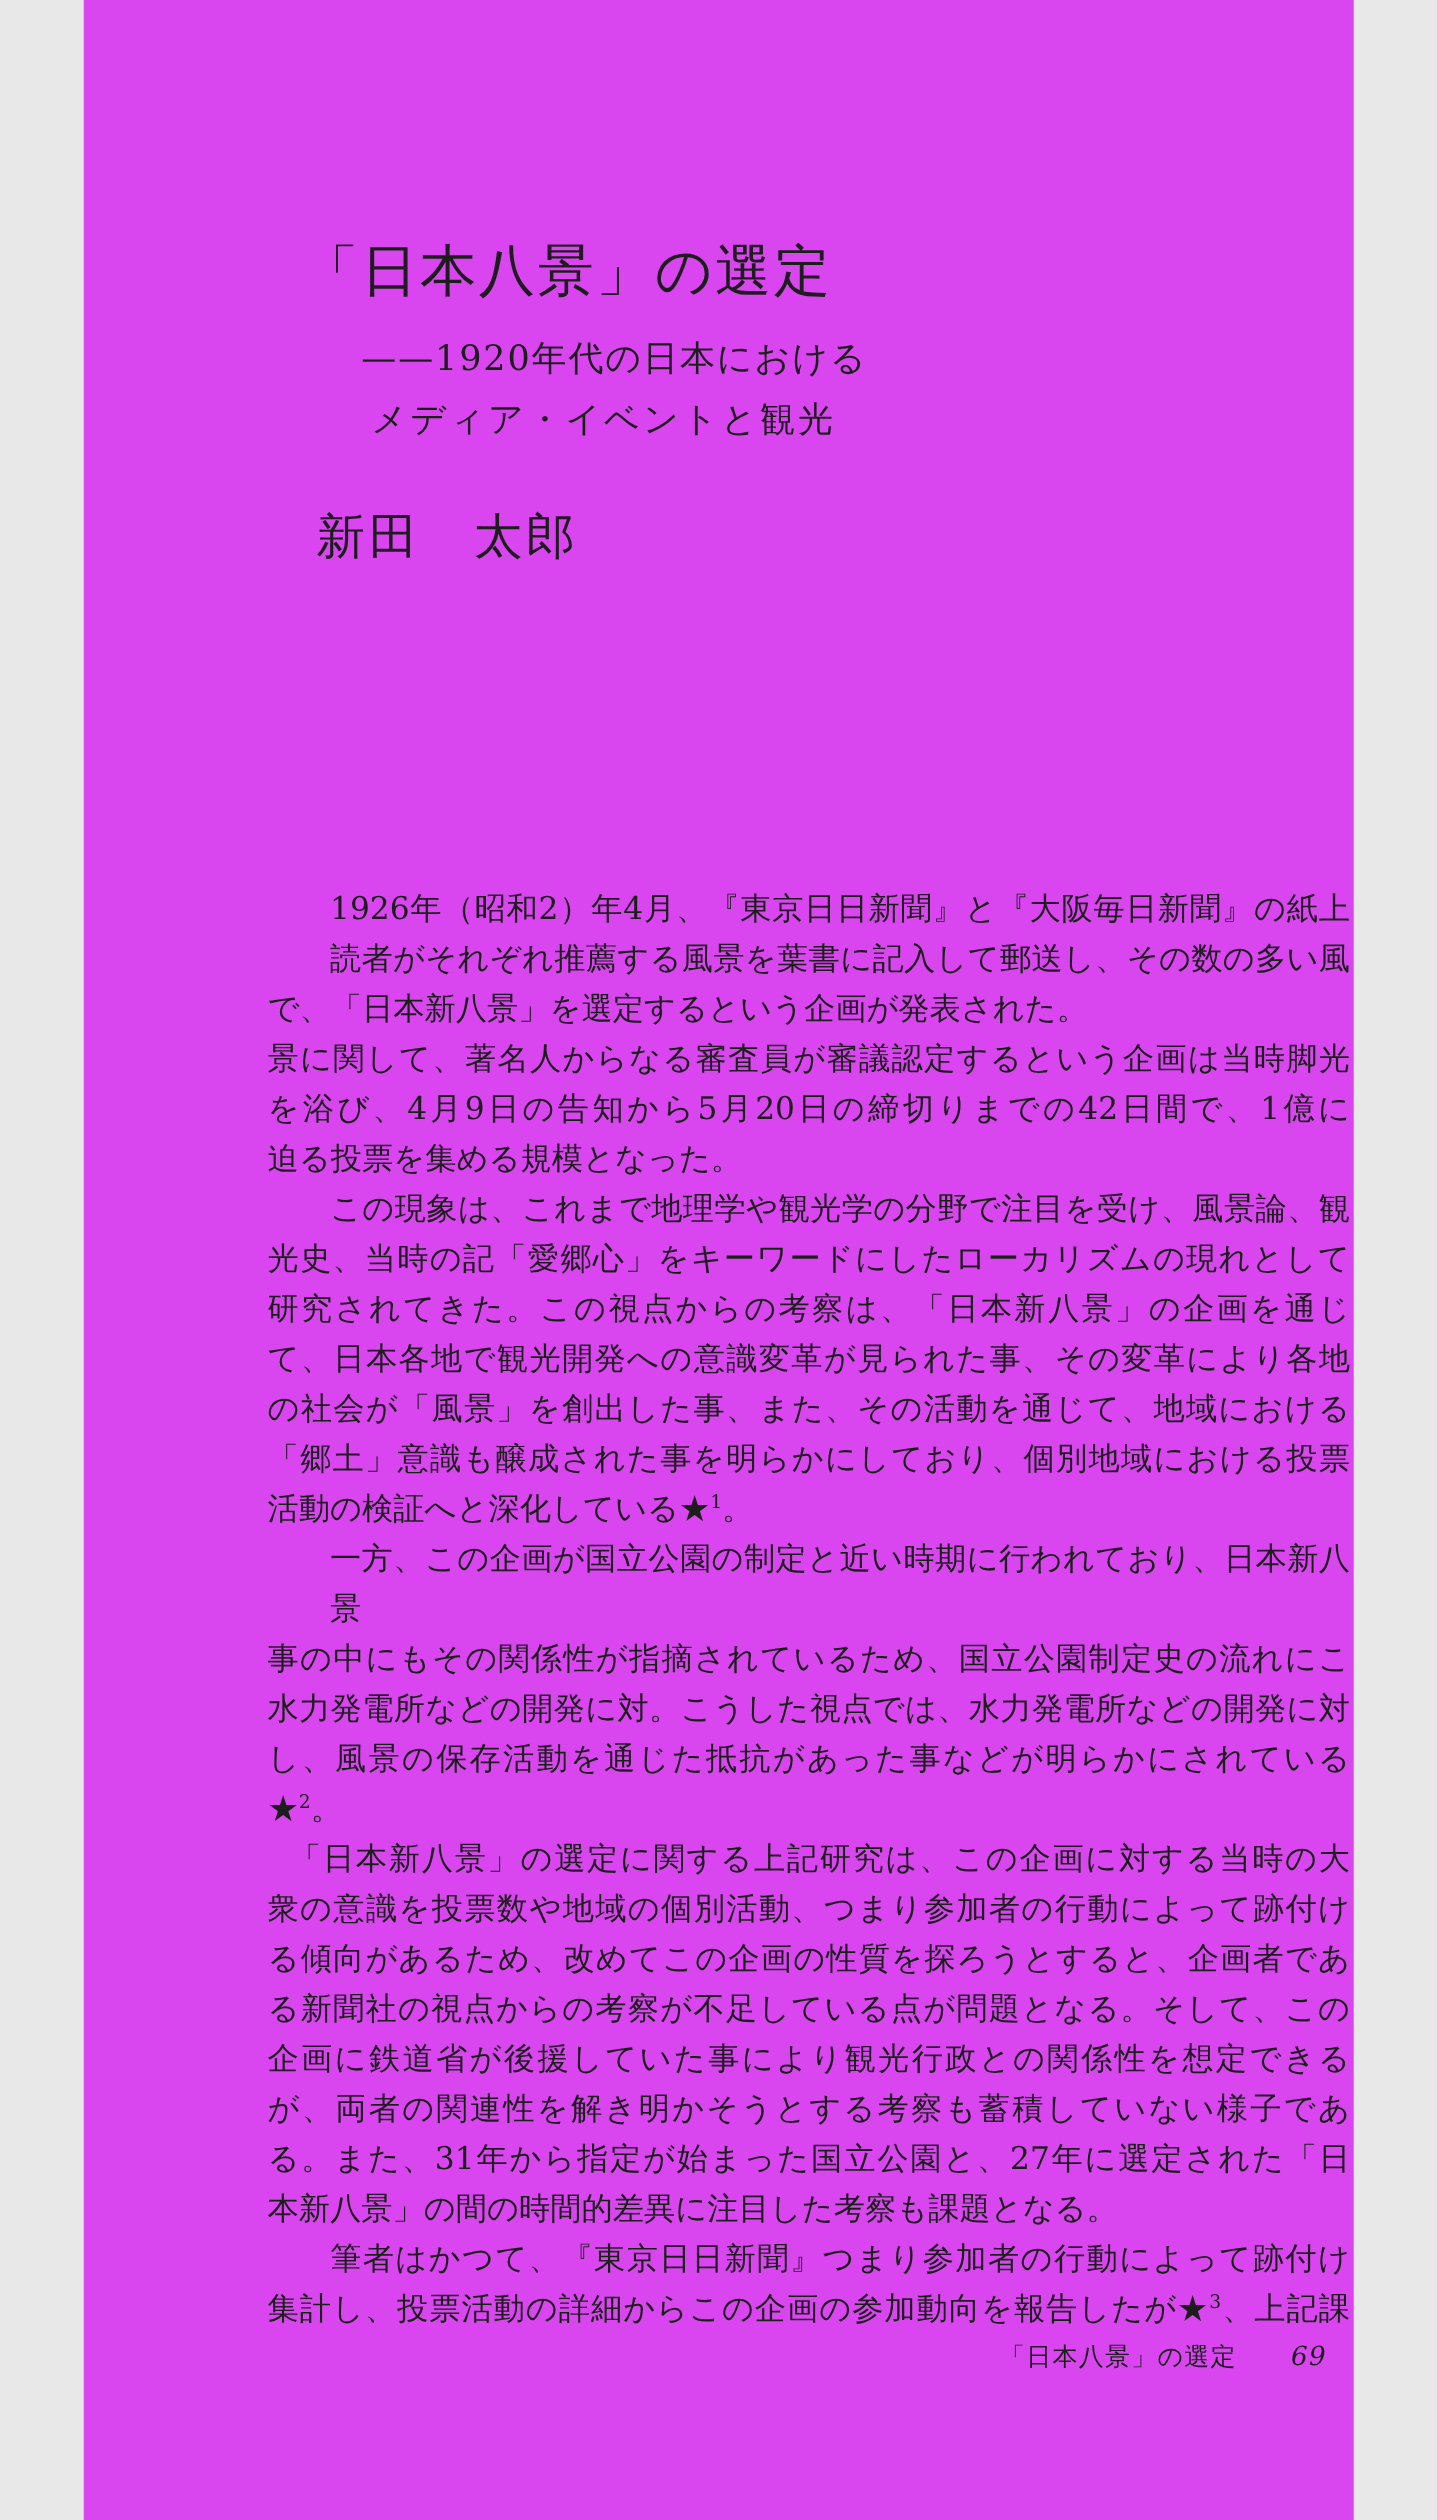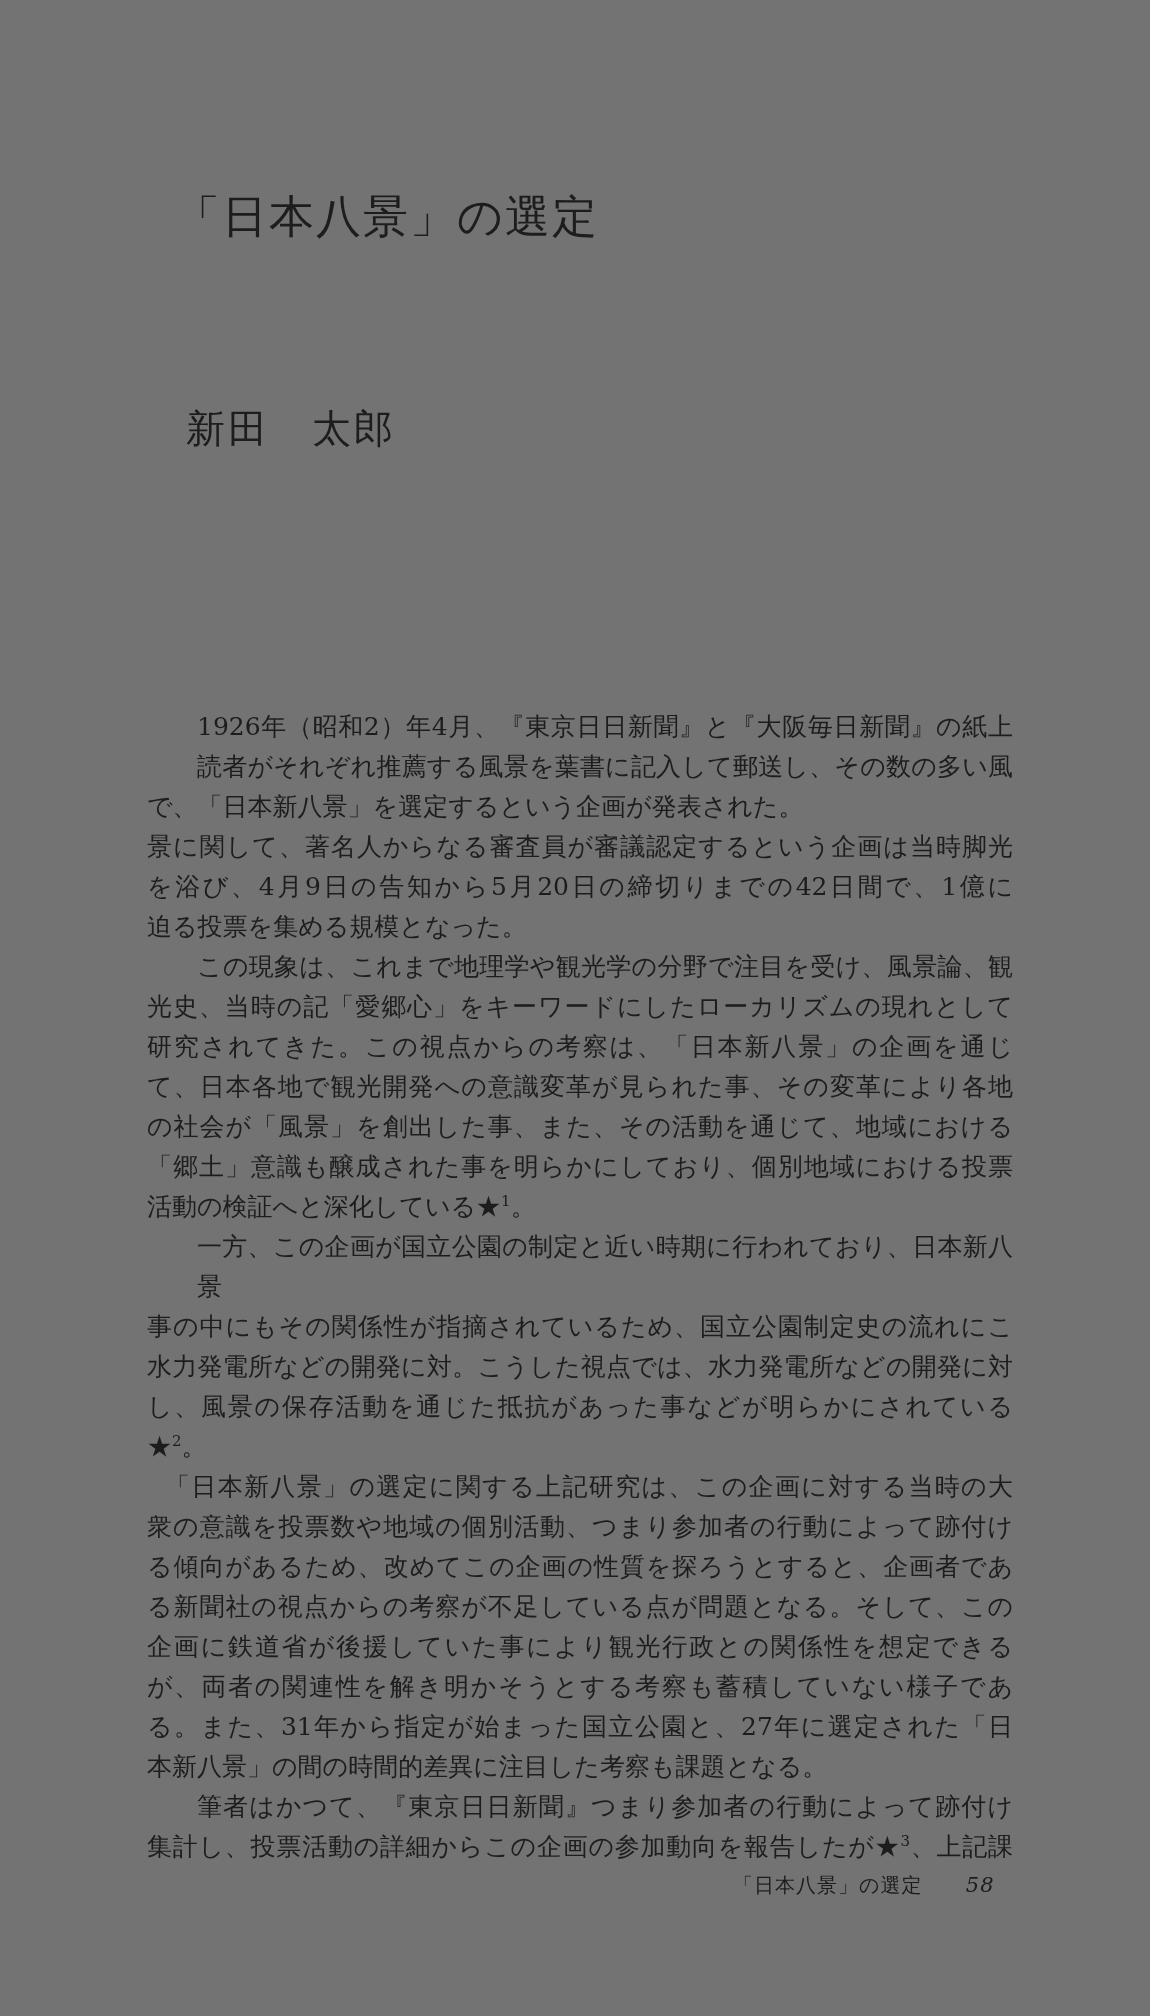--- a/index.html
+++ b/index.html
@@ -1,21 +1,21 @@
 <!DOCTYPE html>
 <html lang="ja"><head>
 <meta charset="utf-8">
 <style>
   html, body { margin: 0; padding: 0; background: #e8e8e8; }
   .page {
     position: relative;
-    width: 1150px;
+    width: 1016px;
     height: 2016px;
     margin: 0 auto;
-    background: #737373;
+    background: #d946ef;
     color: #1d1d1d;
     font-family: "DejaVu Serif", "Liberation Serif", serif;
     overflow: hidden;
   }
   .title {
     position: absolute;
     left: 175px;
     top: 190px;
     margin: 0;
     font-size: 45px;
@@ -77,20 +77,24 @@
     font-style: italic;
   }
 </style>
 </head>
 <body>
 
 <div class="page">
 
   <h1 class="title">「日本八景」の選定</h1>
 
+  <div class="subtitle">
+    <div class="sub1">——1920年代の日本における</div>
+    <div class="sub2">メディア・イベントと観光</div>
+  </div>
 
   <div class="author">新田　太郎</div>
 
   <div class="bodytext" id="body-lines">
       <div class="line para">1926年（昭和2）年4月、『東京日日新聞』と『大阪毎日新聞』の紙上</div>
       <div class="line para">読者がそれぞれ推薦する風景を葉書に記入して郵送し、その数の多い風</div>
       <div class="line end">で、「日本新八景」を選定するという企画が発表された。</div>
       <div class="line">景に関して、著名人からなる審査員が審議認定するという企画は当時脚光</div>
       <div class="line">を浴び、4月9日の告知から5月20日の締切りまでの42日間で、1億に</div>
       <div class="line end">迫る投票を集める規模となった。</div>
@@ -112,16 +116,16 @@
       <div class="line">企画に鉄道省が後援していた事により観光行政との関係性を想定できる</div>
       <div class="line">が、両者の関連性を解き明かそうとする考察も蓄積していない様子であ</div>
       <div class="line">る。また、31年から指定が始まった国立公園と、27年に選定された「日</div>
       <div class="line end">本新八景」の間の時間的差異に注目した考察も課題となる。</div>
       <div class="line para">筆者はかつて、『東京日日新聞』つまり参加者の行動によって跡付け</div>
       <div class="line">集計し、投票活動の詳細からこの企画の参加動向を報告したが★<sup>3</sup>、上記課</div>
     </div>
 
   <div class="footer">
     <span class="running">「日本八景」の選定</span>
-    <span class="pagenum">58</span>
+    <span class="pagenum">69</span>
   </div>
 
 </div>
 
 </body></html>

